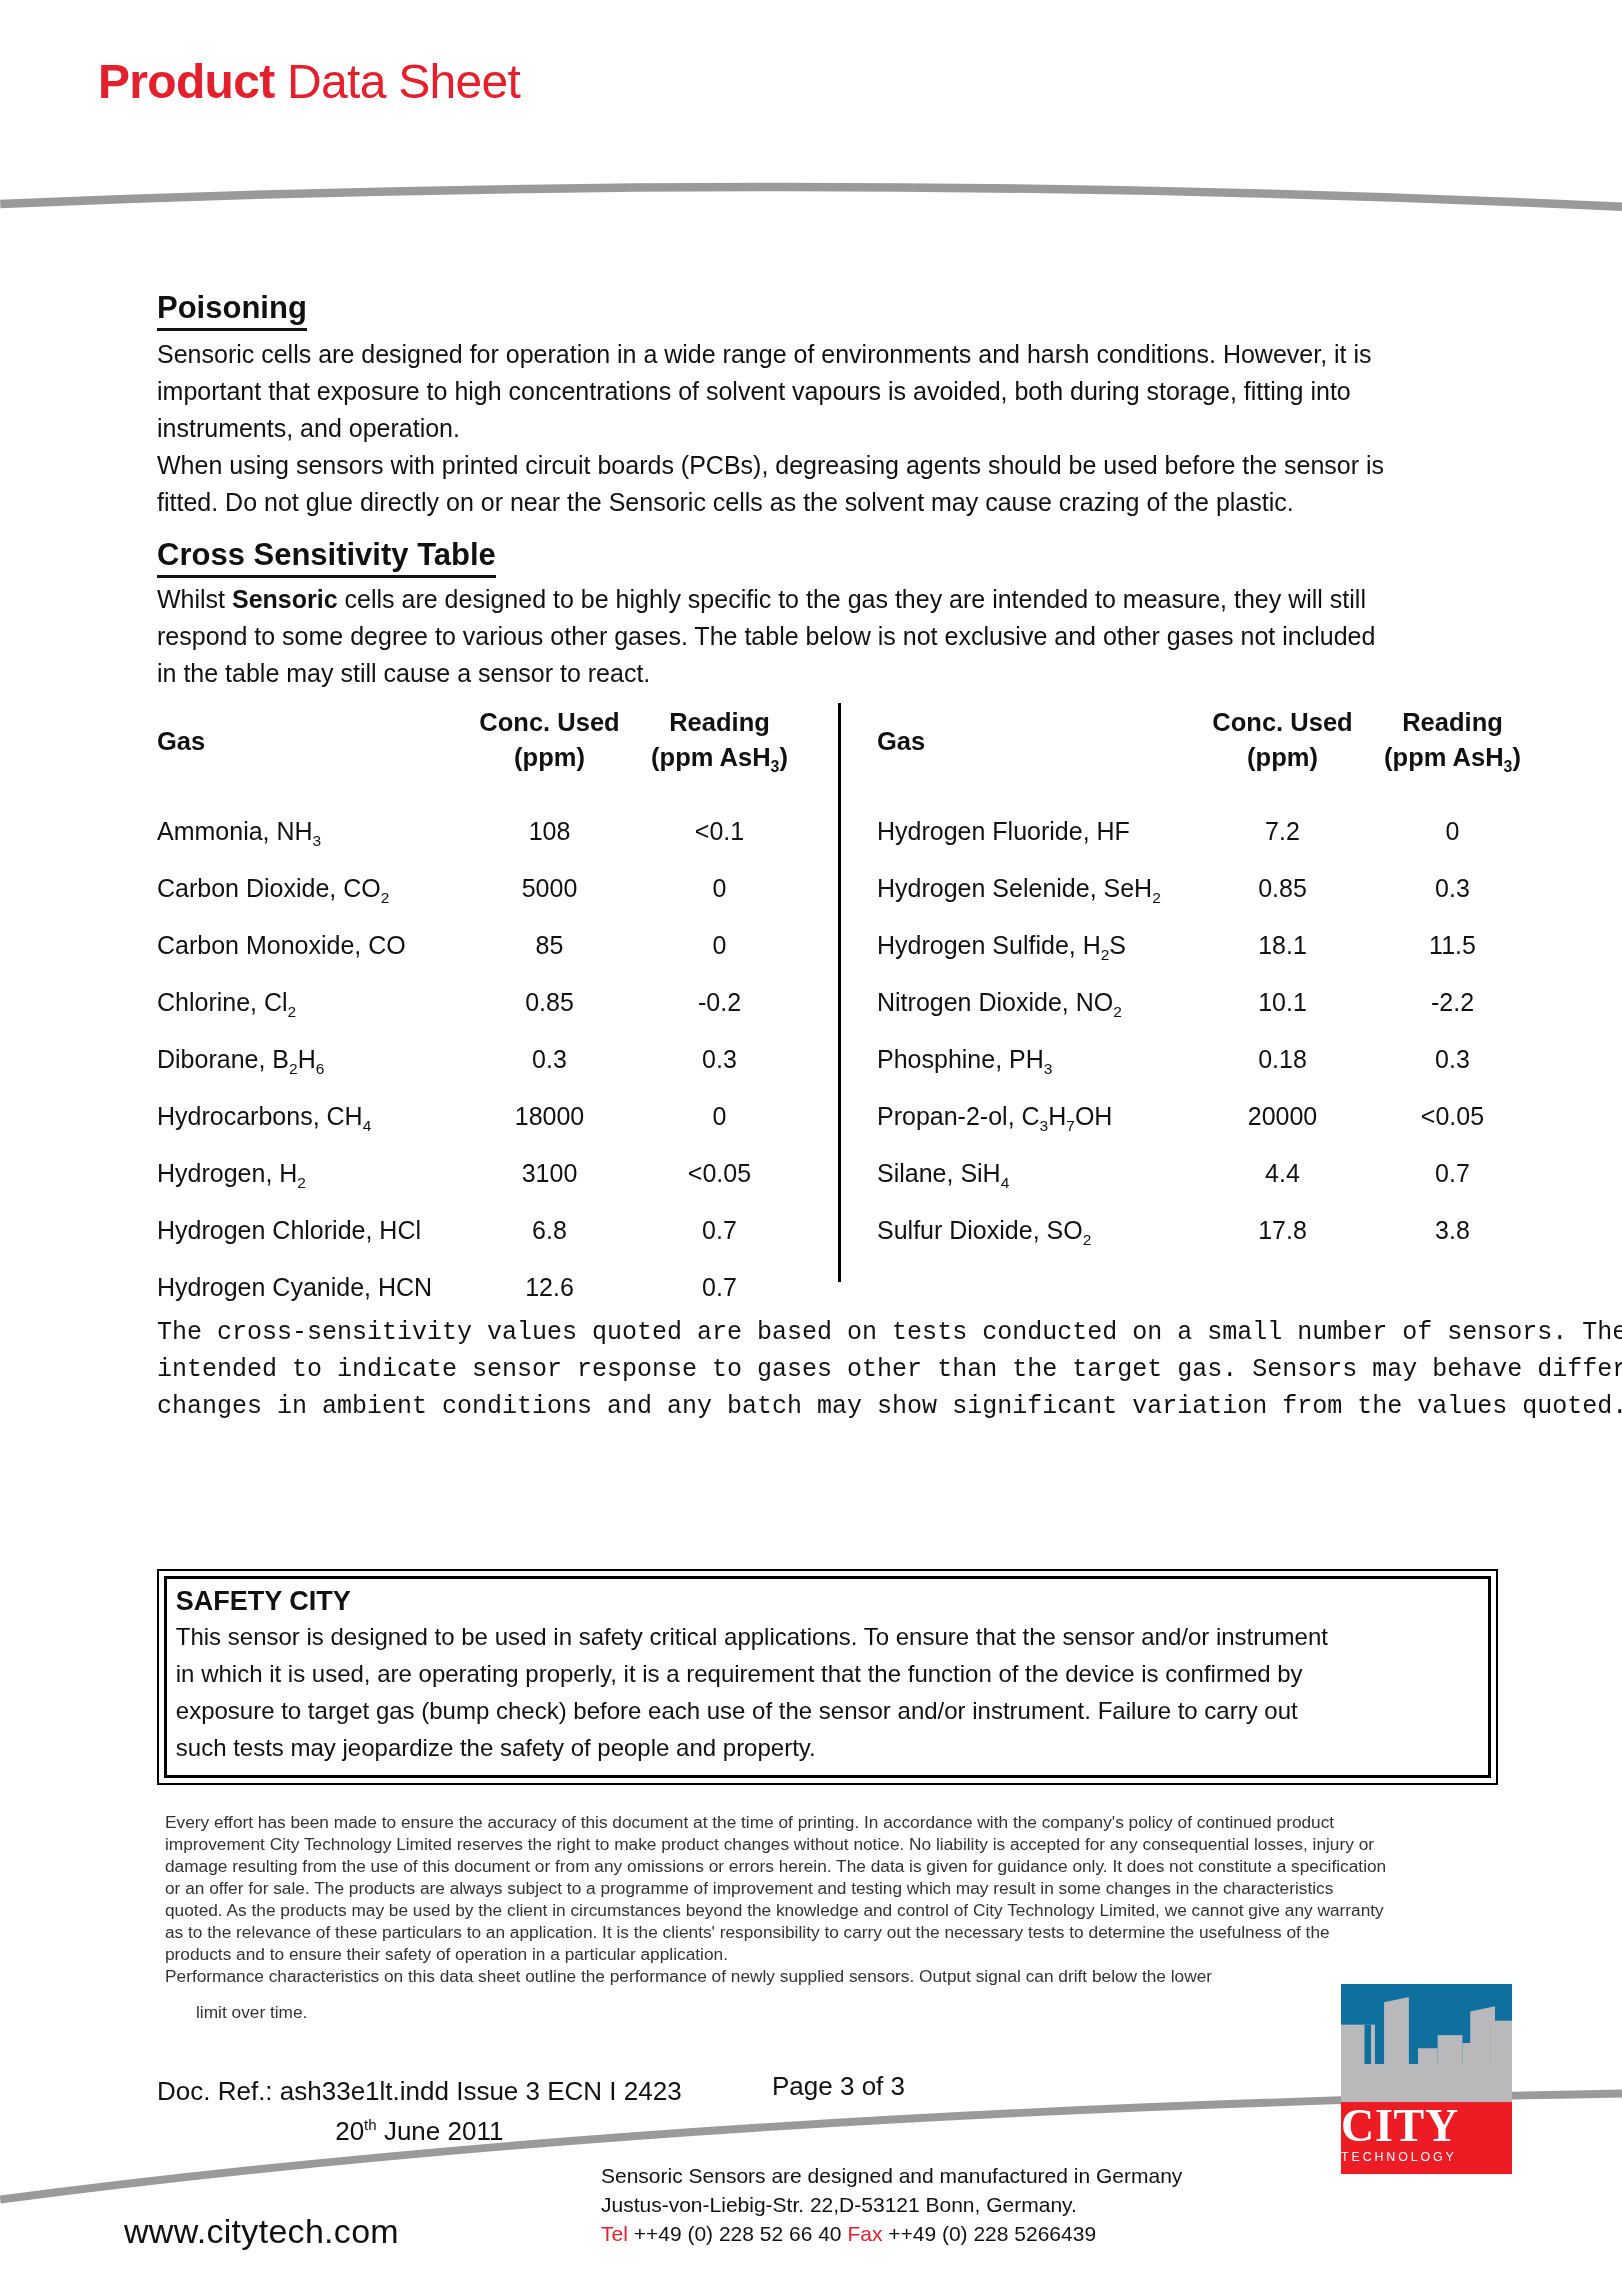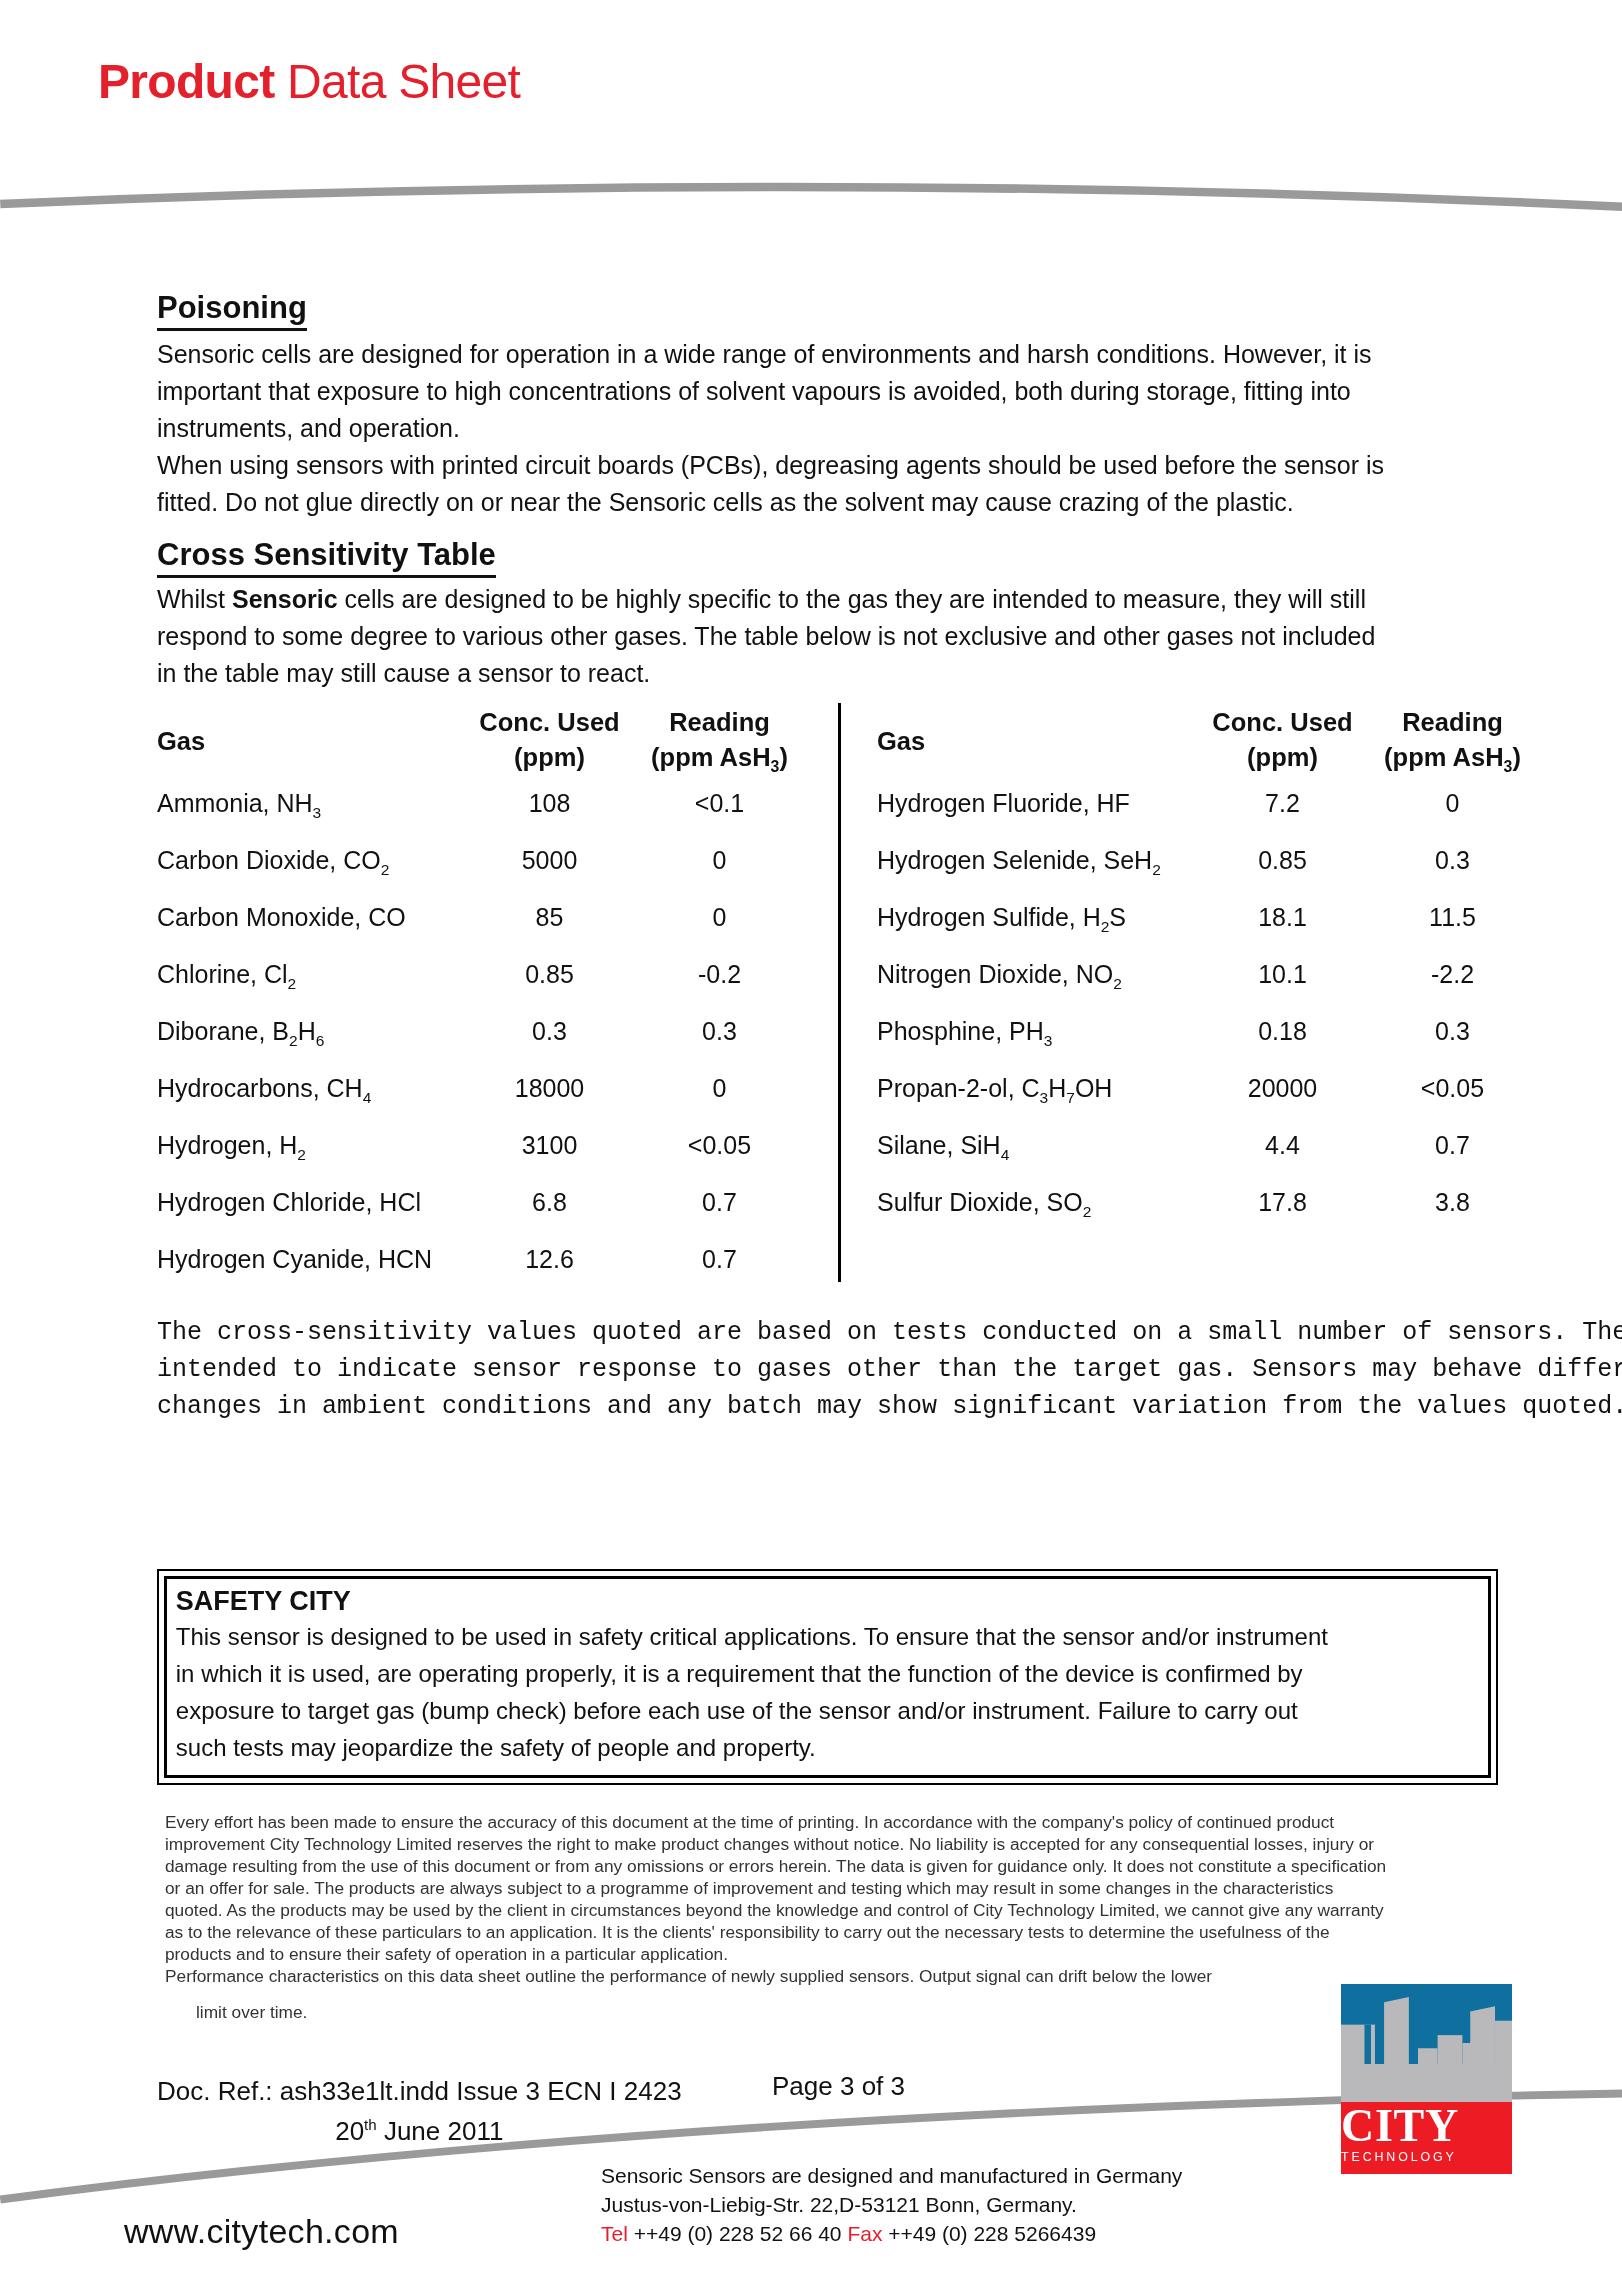--- a/index.html
+++ b/index.html
@@ -35,21 +35,21 @@
   .th-gas-l{left:157px;top:724px;}
   .th-conc-l{left:458px;top:705px;width:183px;text-align:center;}
   .th-read-l{left:641px;top:705px;width:157px;text-align:center;}
   .th-gas-r{left:877px;top:724px;}
   .th-conc-r{left:1191px;top:705px;width:183px;text-align:center;}
   .th-read-r{left:1374px;top:705px;width:157px;text-align:center;}
   .tdivider{left:838px;top:703px;width:2.6px;height:579px;background:#000;}
   .tbody{font-size:25px;}
   .tbody-l{left:157px;top:789px;width:641px;}
   .tbody-r{left:877px;top:789px;width:654px;}
-  .trow{display:flex;height:57px;align-items:flex-start;}
+  .trow{display:flex;height:57px;align-items:flex-end;}
   .cell.gas{width:301px;}
   .tbody-r .cell.gas{width:314px;}
   .cell.num{width:183px;text-align:center;}
   .cell.num + .cell.num{width:157px;}
   sub{font-size:62%;line-height:0;}
   sup{font-size:58%;line-height:0;}
 
   
   .safety-outer{left:157px;top:1569px;width:1341px;border:2px solid #000;padding:4.6px;}
   .safety-inner{border:3.9px solid #000;padding:5.2px 9.2px 9.2px 9.2px;}

